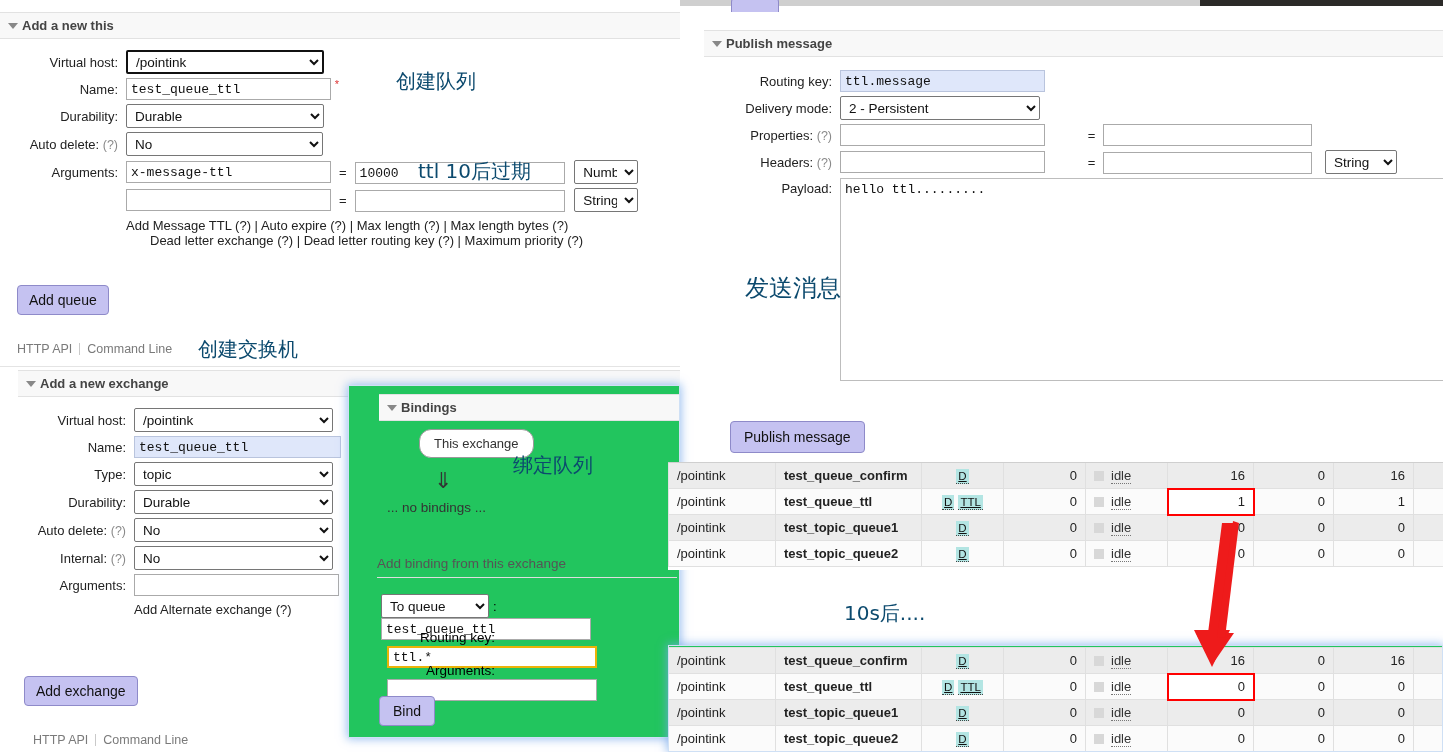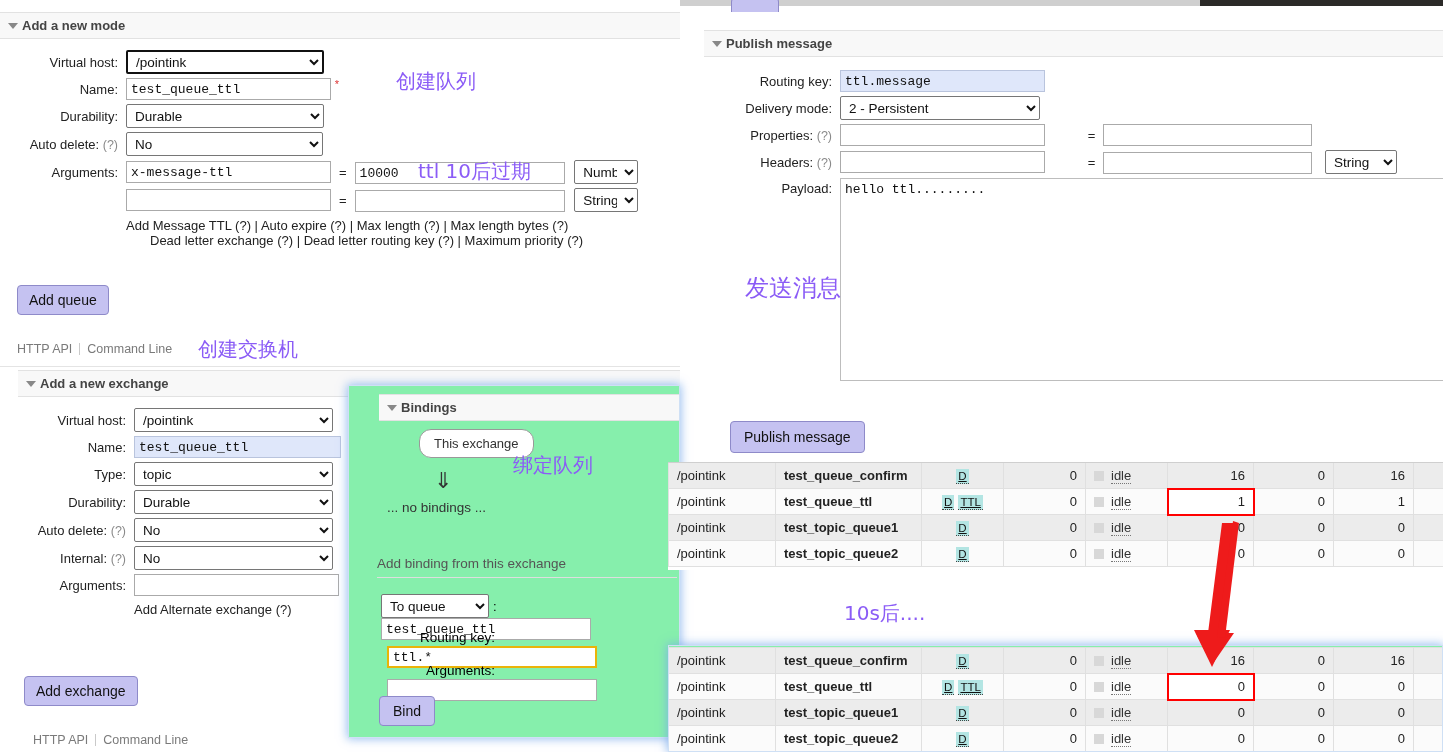--- a/index.html
+++ b/index.html
@@ -74,21 +74,21 @@
     font-size: 12.6px; color: #333; line-height: 15px;
   }
   .apilinks { font-size: 12.5px; color:#7a7a7a; }
   .apilinks span { padding: 0 7px; }
   .apilinks span:first-child { padding-left:0; }
   .apilinks .sep { display:inline-block; width:1px; height:12px; background:#c9c9c9; vertical-align:-2px; padding:0;}
 
   
   .anno {
     position: absolute;
-    color: #8b5cf6;
+    color: #0c4a6e;
     font-family: "DejaVu Sans", sans-serif;
     font-size: 19px;
     white-space: nowrap;
     font-weight: 400;
   }
 
   
   table.qtbl { border-collapse: collapse; width: 100%; background:#fff; font-size: 13px;}
   table.qtbl td {
     border: 1px solid #e0e0e0;
@@ -116,37 +116,37 @@
   .tag u { text-decoration: underline; }
   td.state { }
   .statebox { display:inline-block; width:10px; height:10px; background:#d8d8d8; vertical-align:-1px; margin-right:7px;}
   .idle { color:#333; border-bottom: 1px dotted #777; }
 
   .redbox { outline: 2px solid #f00; outline-offset: -1px; background:#fff !important; }
 
   .shadowpanel {
     box-shadow: 0 0 9px 1px rgba(120,170,235,.75);
     border: 1px solid #cfe0f5;
-    background:#86efac;
+    background:#22c55e;
   }
   .hline { position:absolute; background:#e4e4e4; height:1px; }
 </style>
 </head>
 <body>
 
 <div id="root">
 
   <div style="position:absolute;left:680px;top:0;width:520px;height:6px;background:#cfcfcf;"></div>
   <div style="position:absolute;left:1200px;top:0;width:243px;height:9px;background:#2b2a28;"></div>
 
   <div class="panel" style="left:0;top:0;width:680px;height:360px;">
 
     <div class="sec-head" style="margin-top:12px;">
       <span class="caret"></span>
-      <span>Add a new mode</span>
+      <span>Add a new this</span>
     </div>
 
     <table class="form" style="margin-top:9px;margin-left:0;">
       <tbody>
           <tr>
         <td class="lbl" style="width:122px;"><span>Virtual host:</span></td>
         <td colspan="3">
           <select class="w focused" style="width:198px;">
             <option>/pointink</option>
           </select>

